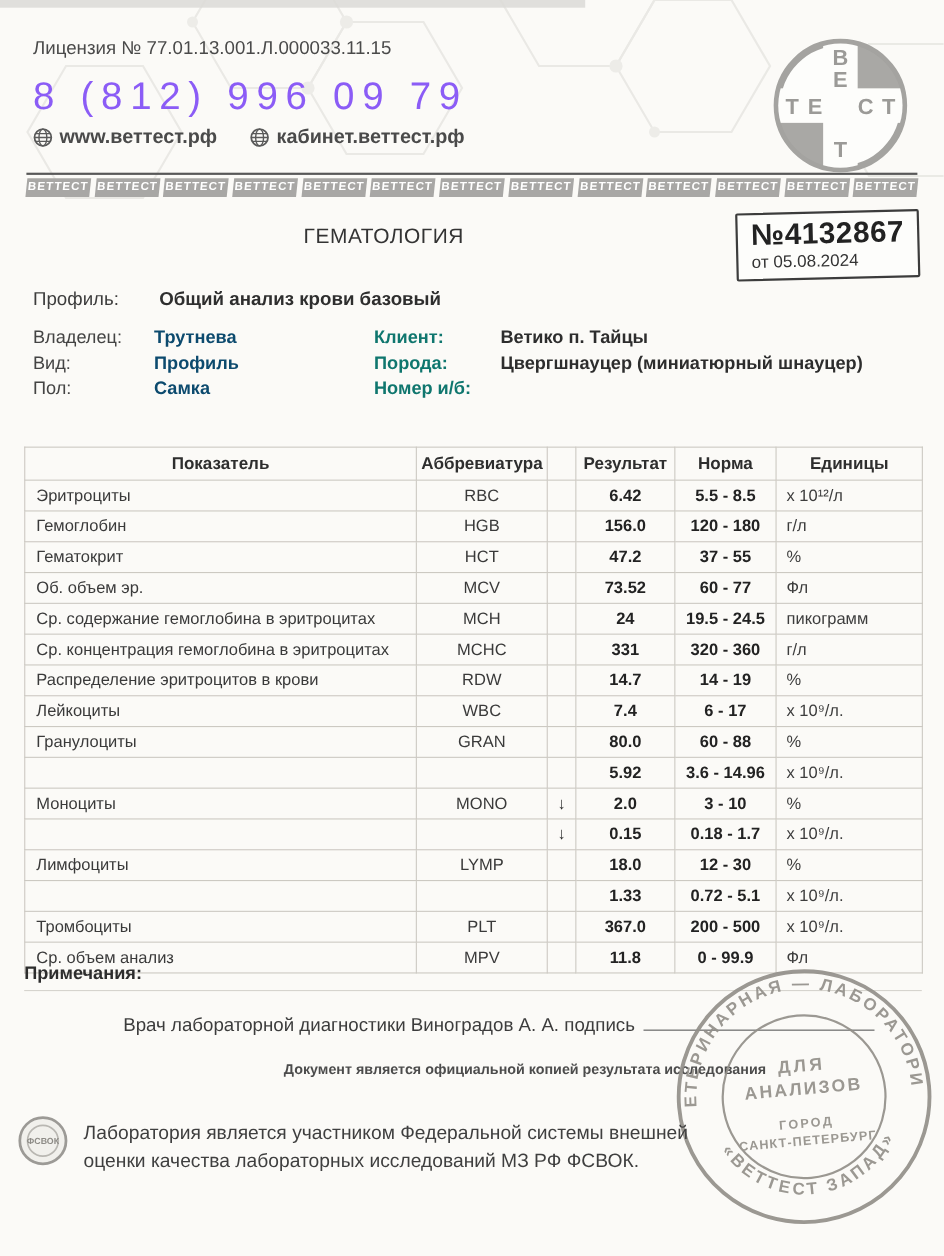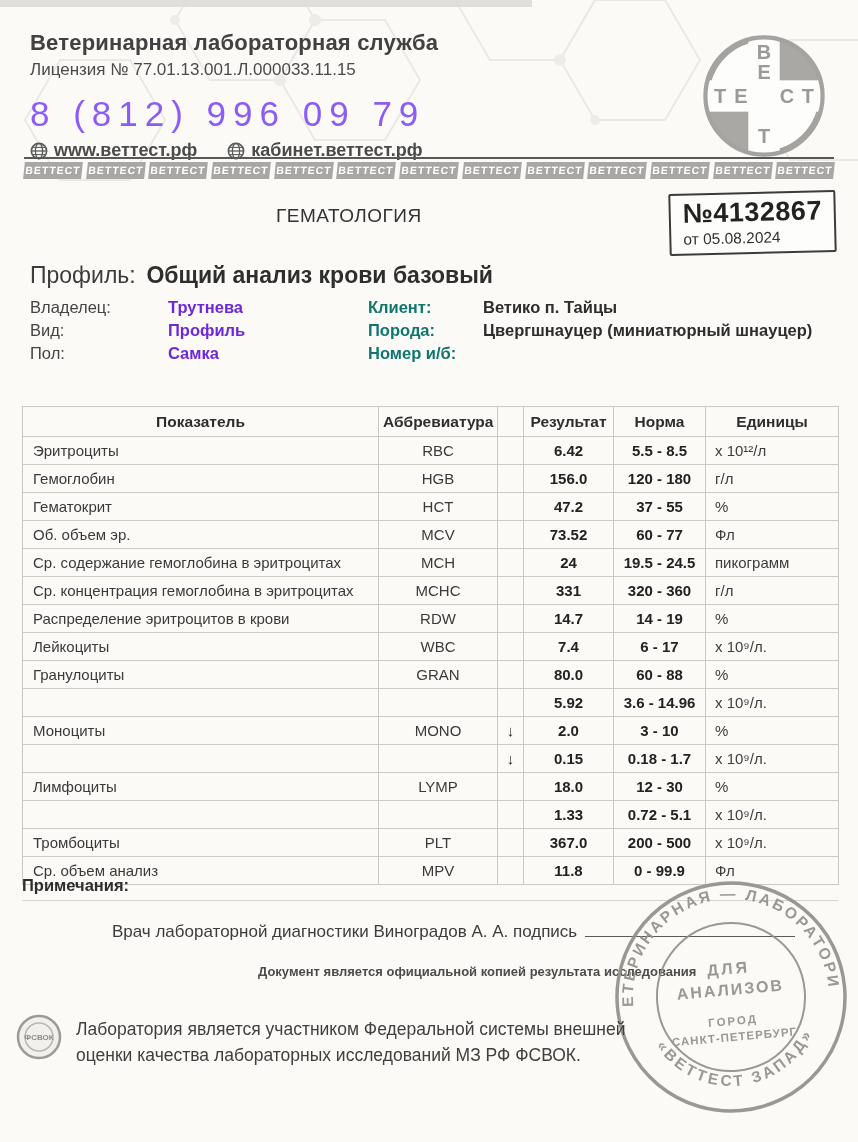--- a/index.html
+++ b/index.html
@@ -33,27 +33,27 @@
   
   .report-title{position:absolute;top:205px;left:276px;font-size:19px;color:#333;letter-spacing:.5px;}
   .num-box{
     position:absolute;top:192px;right:22px;border:2.5px solid #3c3c3c;border-radius:2px;
     padding:3px 12px 5px;background:#fdfdfb;transform:rotate(-1.4deg);
   }
   .num-box .num{font-size:27px;font-weight:bold;color:#222;letter-spacing:.5px;}
   .num-box .date{font-size:15.5px;color:#333;margin-top:1px;}
 
   
-  .profile{position:absolute;top:262px;left:30px;font-size:23px;}
+  .profile{position:absolute;top:262px;left:30px;font-size:17px;}
   .profile .lbl{display:inline-block;width:110px;}
   .profile .val{font-weight:bold;color:#2e2e2e;}
   .info{position:absolute;top:296px;left:30px;right:20px;font-size:16.5px;}
   .info-row{line-height:23px;display:flex;}
   .info .l-lbl{width:110px;color:#444;}
-  .info .l-val{width:200px;font-weight:bold;color:#6d28d9;margin-left:28px;}
+  .info .l-val{width:200px;font-weight:bold;color:#0c4a6e;}
   .info .r-lbl{width:115px;color:#0f766e;font-weight:bold;}
   .info .r-val{flex:1;font-weight:bold;color:#2d2d2d;}
 
   
   table.results{
     position:absolute;top:406px;left:22px;width:816px;
     border-collapse:collapse;table-layout:fixed;font-size:15px;color:#3a3a3a;padding-left:23px;
   }
   table.results th,table.results td{border:1px solid #ccc9c2;height:27px;padding:0 4px;overflow:hidden;white-space:nowrap;}
   table.results th{font-size:15.5px;font-weight:bold;color:#2e2e2e;text-align:center;height:29px;}
@@ -92,21 +92,20 @@
     <circle cx="280" cy="80" r="6"></circle>
       <circle cx="315" cy="20" r="6"></circle>
       <circle cx="560" cy="60" r="6"></circle>
     <circle cx="175" cy="20" r="5"></circle>
       <circle cx="595" cy="120" r="5"></circle>
       <circle cx="755" cy="100" r="5"></circle>
   </g>
 </svg>
 
 <div class="header">
-  <div class="org-name">Ветеринарная лабораторная служба</div>
   <div class="license">Лицензия № 77.01.13.001.Л.000033.11.15</div>
   <div class="phone">8 (812) 996 09 79</div>
   <div class="sites">
     <div class="site">
       <svg width="18" height="18" viewBox="0 0 20 20">
         <circle cx="10" cy="10" r="8.5" fill="none" stroke="#5a5a5a" stroke-width="1.8"></circle>
         <ellipse cx="10" cy="10" rx="4" ry="8.5" fill="none" stroke="#5a5a5a" stroke-width="1.4"></ellipse>
         <line x1="1.5" y1="10" x2="18.5" y2="10" stroke="#5a5a5a" stroke-width="1.4"></line>
         <line x1="2.5" y1="6" x2="17.5" y2="6" stroke="#5a5a5a" stroke-width="1.2"></line>
         <line x1="2.5" y1="14" x2="17.5" y2="14" stroke="#5a5a5a" stroke-width="1.2"></line>

